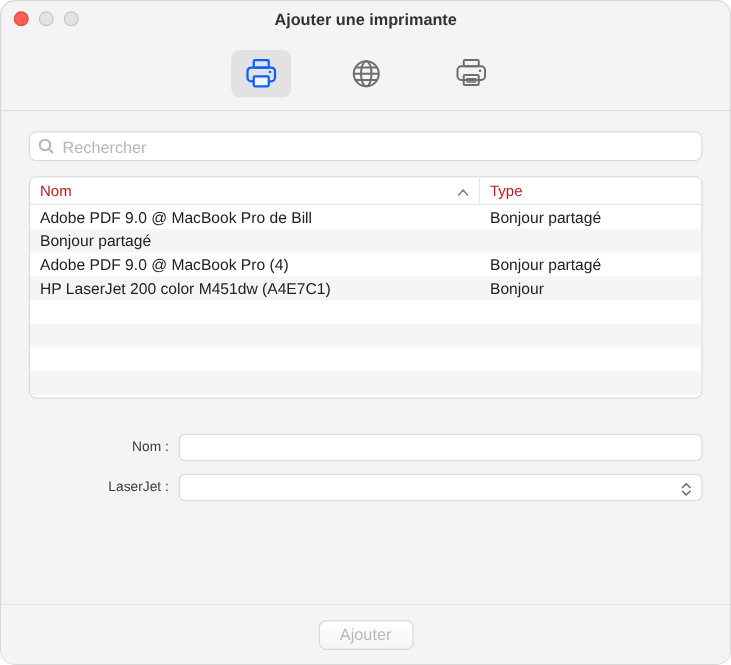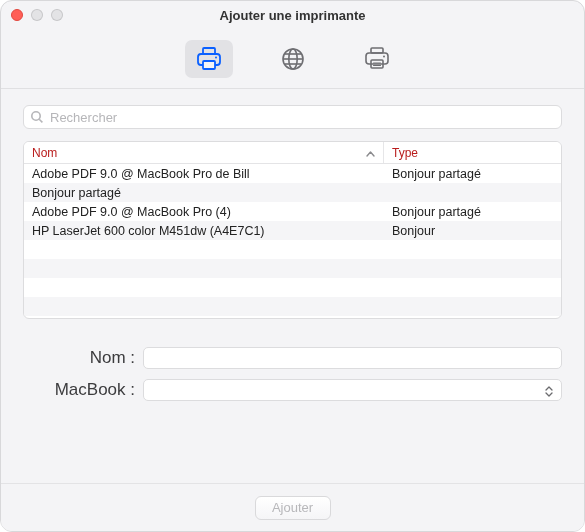--- a/index.html
+++ b/index.html
@@ -150,21 +150,21 @@
   }
   .form-row {
     display: flex;
     align-items: center;
     margin-bottom: 10px;
   }
   .form-label {
     flex: 0 0 120px;
     text-align: right;
     padding-right: 8px;
-    font-size: 17px;
+    font-size: 11px;
     color: #3c3c3e;
   }
   .form-input {
     flex: 1 1 auto;
     height: 22px;
     border: 1px solid #dcdcde;
     border-radius: 5px;
     background: #fff;
     padding: 0 6px;
     font-size: 13px;
@@ -296,37 +296,37 @@
           <div class="cell cell-type">Bonjour partagé</div>
         </div>
         <div class="row">
           <div class="cell cell-type">Bonjour partagé</div>
         </div>
         <div class="row">
           <div class="cell cell-name">Adobe PDF 9.0 @ MacBook Pro (4)</div>
           <div class="cell cell-type">Bonjour partagé</div>
         </div>
         <div class="row">
-          <div class="cell cell-name">HP LaserJet 600 color M451dw (A4E7C1)</div>
+          <div class="cell cell-name">HP LaserJet 200 color M451dw (A4E7C1)</div>
           <div class="cell cell-type">Bonjour</div>
         </div>
         <div class="row"></div>
         <div class="row"></div>
         <div class="row"></div>
         <div class="row"></div>
       </div>
     </div>
 
     <div class="form">
       <div class="form-row">
         <div class="form-label">Nom :</div>
         <input class="form-input" type="text" value="" style="">
       </div>
       <div class="form-row">
-        <div class="form-label">MacBook :</div>
+        <div class="form-label">LaserJet :</div>
         <div class="form-select">
           <span></span>
           <span class="select-handles">
             <svg width="8" height="5" viewBox="0 0 8 5">
                 <path d="M1 4 L4 1 L7 4" fill="none" stroke="currentColor" stroke-width="1.3" stroke-linecap="round" stroke-linejoin="round"></path>
               </svg>
             <svg width="8" height="5" viewBox="0 0 8 5">
                 <path d="M1 1 L4 4 L7 1" fill="none" stroke="currentColor" stroke-width="1.3" stroke-linecap="round" stroke-linejoin="round"></path>
               </svg>
           </span>

